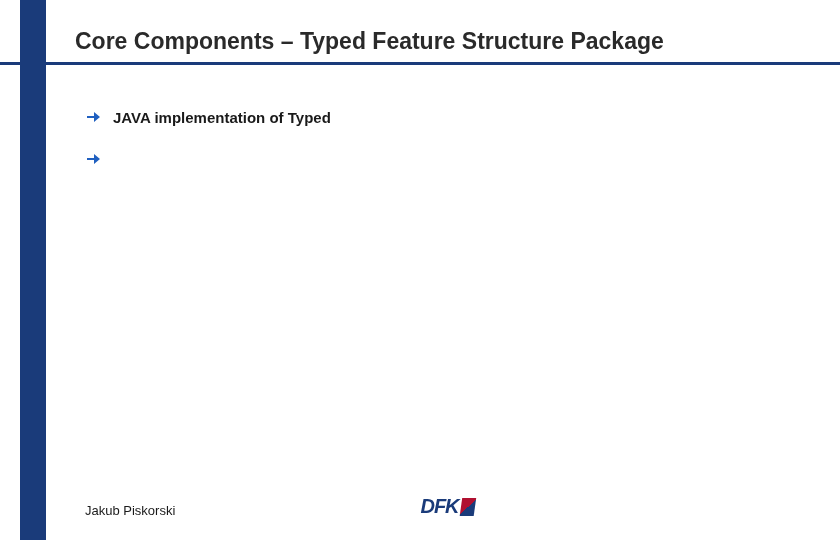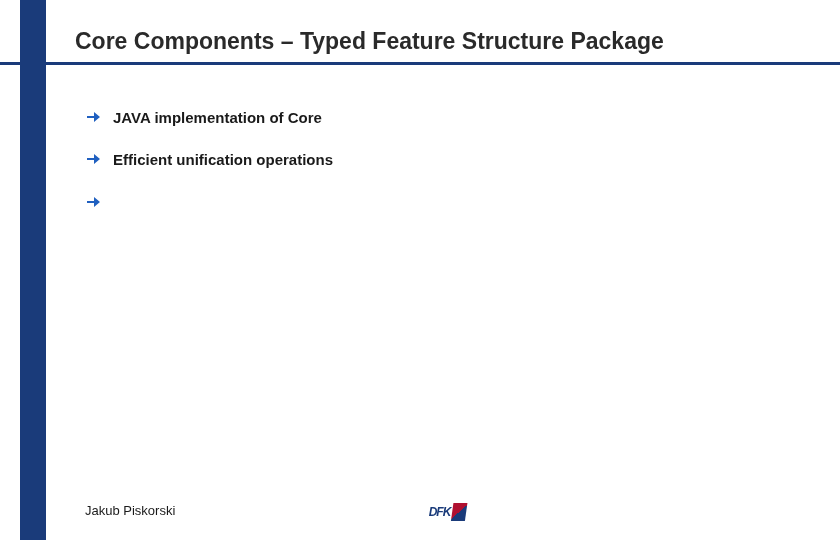--- a/index.html
+++ b/index.html
@@ -66,34 +66,34 @@
       color: #1a1a1a;
       line-height: 1.35;
     }
     .footer {
       position: absolute;
       bottom: 22px;
       left: 85px;
       right: 30px;
       display: flex;
       justify-content: space-between;
-      align-items: flex-start;
+      align-items: flex-end;
       font-size: 13px;
       color: #1a1a1a;
     }
     .footer-center {
       position: absolute;
       left: 50%;
       transform: translateX(-50%);
     }
     .dfki-logo {
       display: inline-flex;
       align-items: center;
       font-weight: bold;
-      font-size: 12px;
+      font-size: 20px;
       font-style: italic;
       color: #1a3b7a;
       letter-spacing: -1px;
     }
     .logo-box {
       display: inline-block;
       width: 14px;
       height: 18px;
       background: linear-gradient(135deg, #b01030 50%, #1a3b7a 50%);
       margin-left: 2px;
@@ -109,27 +109,21 @@
   <div class="title">Core Components – Typed Feature Structure Package</div>
 </div>
 
 <div class="title-line"></div>
 
 <div class="bullet-list">
   <div class="bullet-item">
     <svg class="arrow" viewBox="0 0 16 16">
       <path d="M2 7 L9 7 L9 3 L15 8 L9 13 L9 9 L2 9 Z" fill="#2060c0"></path>
     </svg>
-    <div class="bullet-text">JAVA implementation of Core</div>
-  </div>
-  <div class="bullet-item">
-    <svg class="arrow" viewBox="0 0 16 16">
-      <path d="M2 7 L9 7 L9 3 L15 8 L9 13 L9 9 L2 9 Z" fill="#2060c0"></path>
-    </svg>
-    <div class="bullet-text">Efficient unification operations</div>
+    <div class="bullet-text">JAVA implementation of Typed</div>
   </div>
   <div class="bullet-item">
     <svg class="arrow" viewBox="0 0 16 16">
       <path d="M2 7 L9 7 L9 3 L15 8 L9 13 L9 9 L2 9 Z" fill="#2060c0"></path>
     </svg>
   </div>
 </div>
 
 <div class="footer">
   <div>Jakub Piskorski</div>

